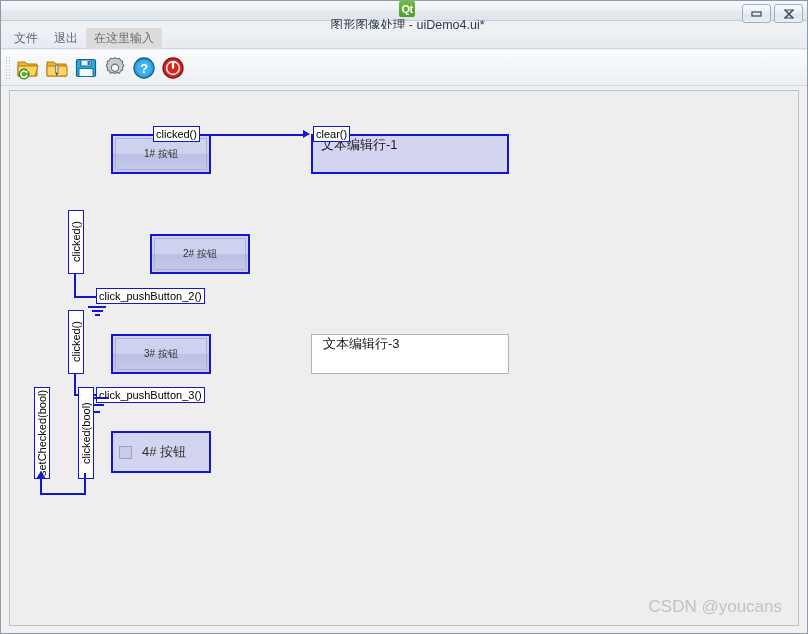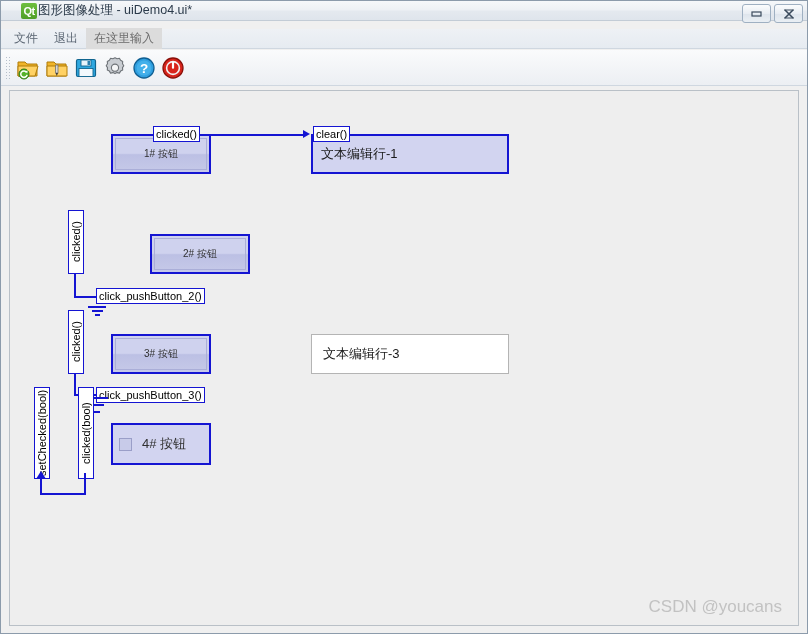--- a/index.html
+++ b/index.html
@@ -25,21 +25,22 @@
   .titlebar {
     position: absolute;
     left: 0; top: 0;
     width: 100%;
     height: 20px;
     box-sizing: border-box;
     background: linear-gradient(to bottom, #f6f8fa 0%, #eef1f5 45%, #e4e9ef 55%, #dfe5ec 100%);
     border-bottom: 1px solid #c3ccd6;
     display: flex;
     align-items: center;
-    padding-left: 20px;
+    padding-left: 6px;
+    flex-direction: column;
   }
   .qt-logo {
     width: 16px; height: 16px;
     background: linear-gradient(to bottom, #6fbf3f, #4f9e28);
     border-radius: 2px;
     color: #ffffff;
     font-size: 11px;
     font-weight: bold;
     font-family: "Liberation Sans", sans-serif;
     display: flex;
@@ -158,21 +159,21 @@
     color: #303030;
     z-index: 1;
     white-space: nowrap;
     text-align: center;
   }
 
   .lineedit {
     background: #ffffff;
     border: 1px solid #b4b4b4;
     display: flex;
-    align-items: center;
+    align-items: flex-start;
     padding-left: 8px;
   }
   .lineedit.selected {
     background: #d2d4f0;
     border: 2px solid #1414d2;
   }
   .lineedit .lbl {
     font-size: 13px;
     color: #1a1a1a;
     white-space: nowrap;
@@ -391,21 +392,21 @@
 
     <div class="widget lineedit" style="left:301px; top:243px; width:198px; height:40px;padding-left:11px;">
       <span class="lbl">文本编辑行-3</span>
     </div>
 
     <div class="chip vert" style="left:58px; top:219px; width:16px; height:64px;">clicked()</div>
     <div class="wire v" style="left:64px; top:283px; width:2px; height:22px;"></div>
     <div class="wire h" style="left:64px; top:303px; width:24px;"></div>
     <div class="chip" style="left:86px; top:296px; height:16px;">click_pushButton_3()</div>
 
-    <div class="widget checkbtn" style="left:101px; top:332px; width:100px; height:42px;">
+    <div class="widget checkbtn" style="left:101px; top:340px; width:100px; height:42px;">
       <span class="box"></span>
       <span class="lbl">4# 按钮</span>
     </div>
 
     <div class="chip vert" style="left:24px; top:296px; width:16px; height:92px;">setChecked(bool)</div>
     <div class="chip vert" style="left:68px; top:296px; width:16px; height:92px;">clicked(bool)</div>
 
     <div class="wire v" style="left:74px; top:382px; width:2px; height:22px;"></div>
     <div class="wire h" style="left:30px; top:402px; width:46px;"></div>
     <div class="wire v" style="left:30px; top:388px; width:2px; height:16px;"></div>

